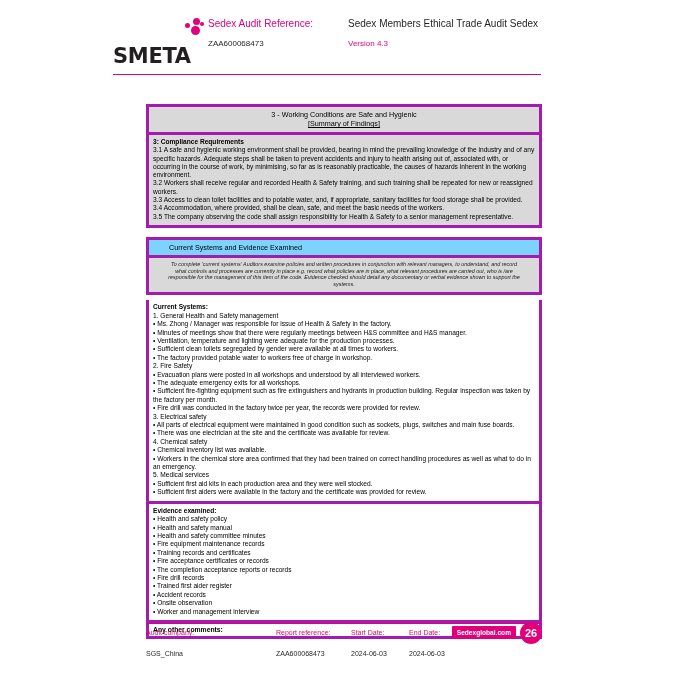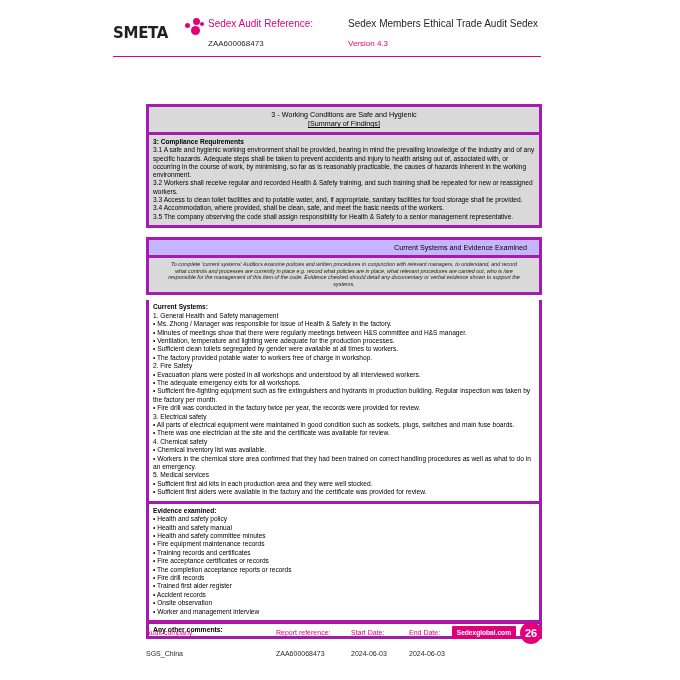--- a/index.html
+++ b/index.html
@@ -34,24 +34,25 @@
   }
   .logo-wrap {
     width: 95px;
     flex: 0 0 95px;
     position: relative;
     padding-top: 6px;
   }
   .logo-text {
     font-family: "DejaVu Sans", sans-serif;
     font-weight: bold;
-    font-size: 15px;
+    font-size: 21px;
     letter-spacing: -0.3px;
     color: #231f20;
     display: inline-block;
+    margin-top: 20px;
   }
   .logo-dots {
     position: absolute;
     top: 0px;
     left: 71px;
     width: 22px;
     height: 22px;
   }
   .logo-dots .d {
     position: absolute;
@@ -112,23 +113,23 @@
     font-size: 6.6px;
     line-height: 8.3px;
     border-top: none;
   }
   .grey-body p { margin: 0; }
 
   .spacer-8 { height: 9px; }
   .spacer-4 { height: 5px; }
 
   .cs-head {
-    background: #c4b5fd;
-    text-align: right;
-    padding: 3px 12px;
+    background: #7dd3fc;
+    text-align: left;
+    padding: 3px 20px;
     font-size: 7.2px;
   }
   .cs-italic {
     background: #d9d9d9;
     padding: 3px 16px 5px 16px;
     font-size: 5.4px;
     line-height: 6.6px;
     font-style: italic;
     text-align: center;
     color: #222;

